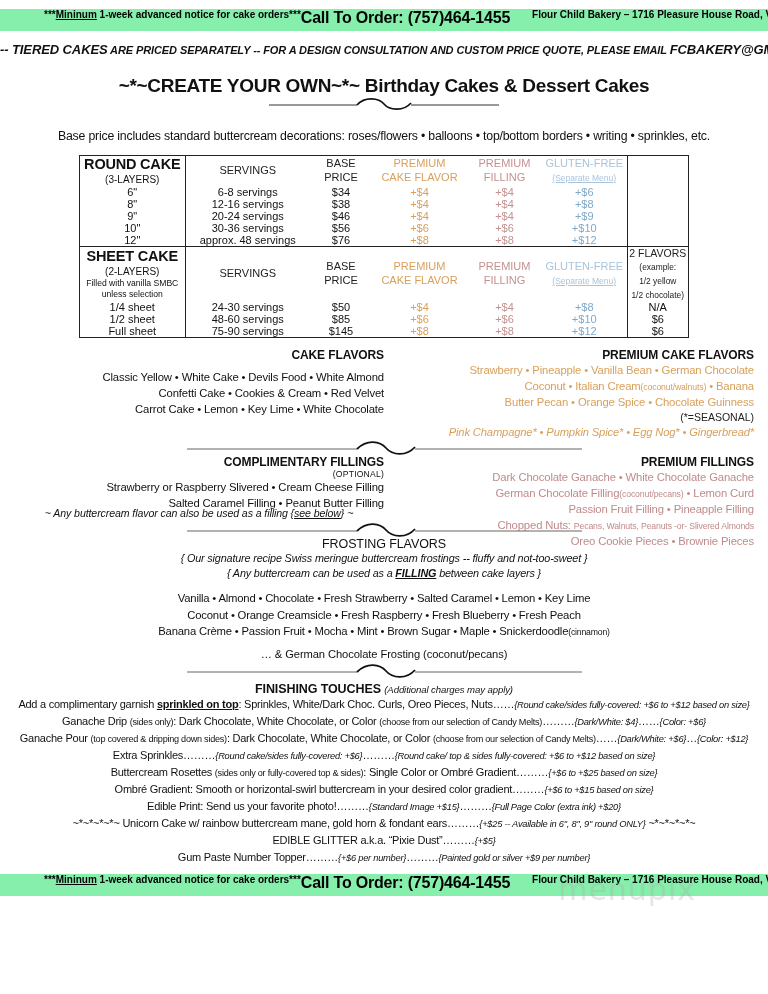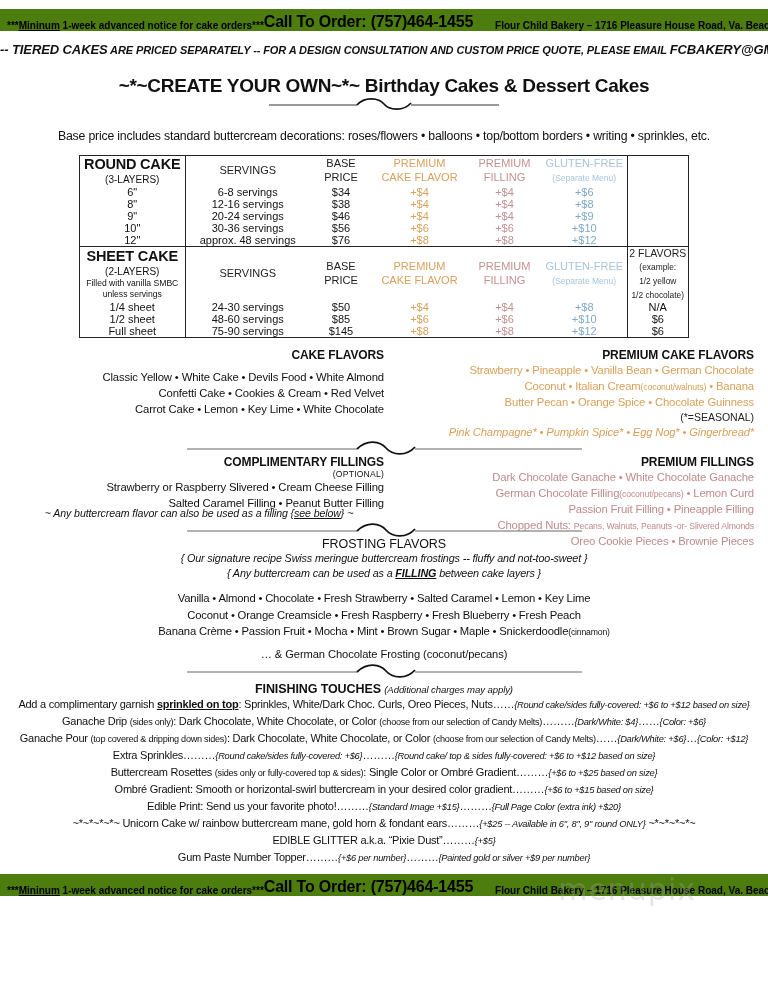--- a/index.html
+++ b/index.html
@@ -11,28 +11,29 @@
     width: 768px;
     height: 994px;
     font-family: "Liberation Sans", sans-serif;
     color: #111111;
     overflow: hidden;
     position: relative;
   }
 
   
   .banner {
-    background: #4d7c0f;
+    background: #86efac;
     height: 22px;
     display: flex;
-    align-items: flex-end;
+    align-items: flex-start;
     font-size: 10.5px;
     font-weight: bold;
     color: #000;
     white-space: nowrap;
+    padding-left: 37px;
   }
   .banner-top { margin-top: 9px; }
   .banner-bottom { margin-top: 8px; }
   .banner .seg-left {
     padding-left: 7px;
     flex: 0 0 auto;
     font-size: 10px;
   }
   .banner .seg-left u { text-decoration: underline; }
   .banner .seg-mid {
@@ -109,21 +110,21 @@
   .cat-sub {
     font-size: 10px;
     font-weight: normal;
     line-height: 1.3;
   }
   .cat-sub.tiny { font-size: 8.6px; }
   .hdr-plain { font-size: 11px; color: #222; line-height: 1.25; }
   .hdr-prem-cake { font-size: 11px; color: #D9A05B; line-height: 1.25; }
   .hdr-prem-fill { font-size: 11px; color: #C49191; line-height: 1.25; }
   .hdr-gf { font-size: 11px; color: #A9C4DB; line-height: 1.25; }
-  .hdr-gf .small { font-size: 8.5px; }
+  .hdr-gf .small { font-size: 8.5px; text-decoration: underline; }
   .hdr-2flav { font-size: 10.5px; color: #222; line-height: 1.3; }
   .hdr-2flav .small { font-size: 8.4px; }
 
   .data-row td { text-align: center; padding: 4.5px 2px; font-size: 11px; }
   .c-prem-cake { color: #D9A05B; }
   .c-prem-fill { color: #C49191; }
   .c-gf { color: #7FA9C9; }
   .c-plain { color: #111; }
 
   
@@ -345,21 +346,21 @@
 
     <tr class="sec-divider">
       <td colspan="7"></td>
     </tr>
 
     <tr class="hdr-row">
       <td>
         <div class="cat-name">SHEET CAKE</div>
         <div class="cat-sub">(2-LAYERS)</div>
         <div class="cat-sub tiny">Filled with vanilla SMBC</div>
-        <div class="cat-sub tiny">unless servings</div>
+        <div class="cat-sub tiny">unless selection</div>
       </td>
       <td class="vline hdr-plain">SERVINGS</td>
       <td class="hdr-plain">
         <span>BASE</span><br>
         <span>PRICE</span>
       </td>
       <td class="hdr-prem-cake">
         <span>PREMIUM</span><br>
         <span>CAKE FLAVOR</span>
       </td>

